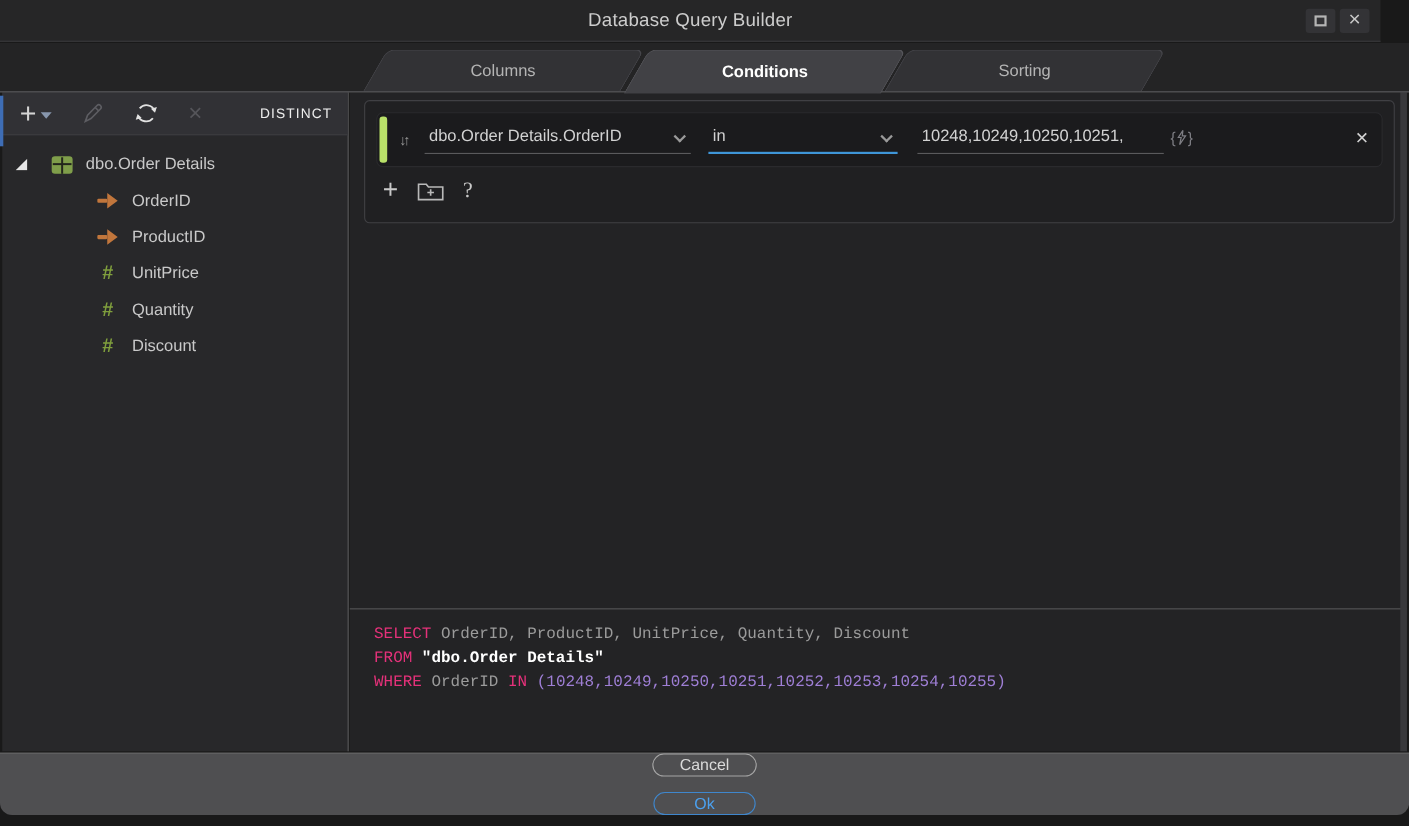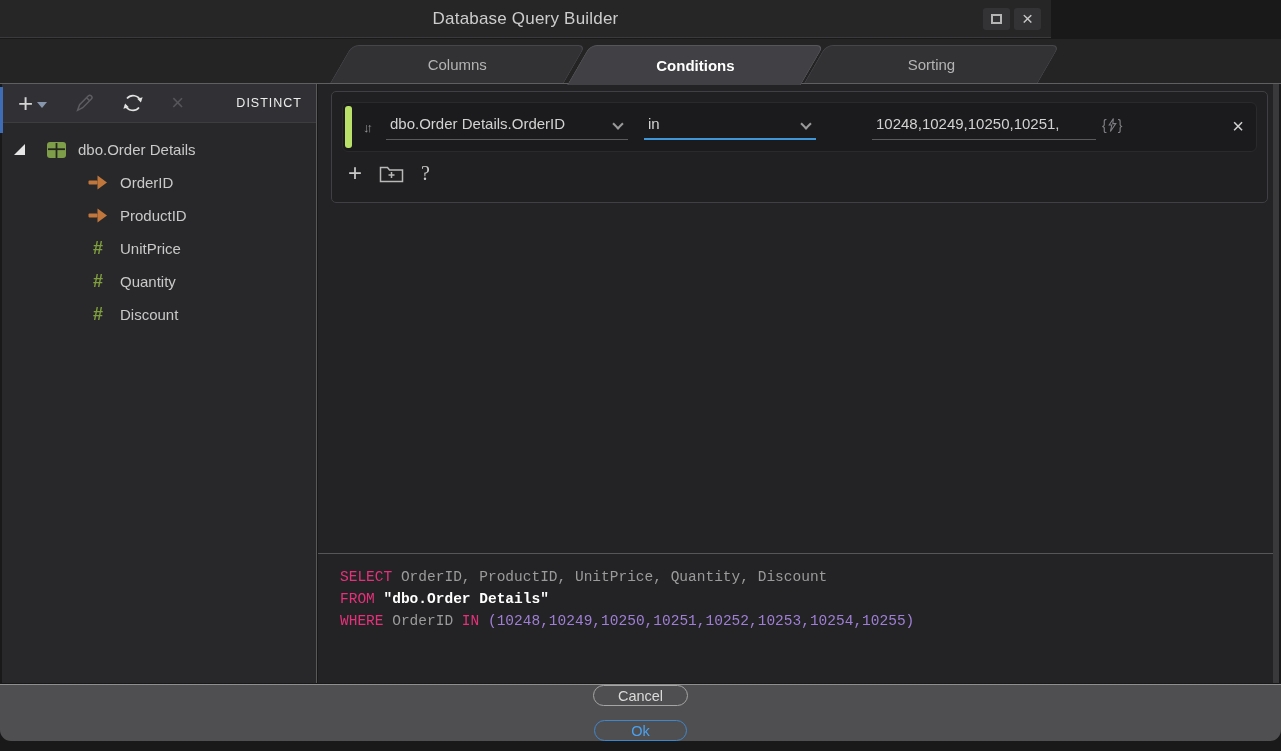--- a/index.html
+++ b/index.html
@@ -1,20 +1,20 @@
 <!DOCTYPE html>
 <html><head>
 <meta charset="utf-8">
 <style>
   * { box-sizing: border-box; margin: 0; padding: 0; }
   html,body { background:#191919; font-family:"Liberation Sans", sans-serif; }
   .window { position:relative; width:1281px; height:751px; background:#191919; overflow:hidden; }
 
   
-  .titlebar { position:absolute; left:0; top:0; width:1051px; height:38px;
+  .titlebar { position:absolute; left:0; top:0; width:1255px; height:38px;
     background:#262627; border-bottom:1px solid #3a3a3c;
     display:flex; align-items:center; justify-content:center; }
   .title { color:#cdcdcd; font-size:17px; letter-spacing:.2px; }
   .win-controls { position:absolute; right:10px; top:8px; display:flex; gap:4px; }
   .win-btn { width:27px; height:22px; background:#333336; border-radius:3px;
     display:flex; align-items:center; justify-content:center; cursor:default; }
   .max-glyph { width:11px; height:10px; border:2px solid #b5b5b5; }
   .close-glyph { color:#c8c8c8; font-size:19px; line-height:1; margin-top:-2px; }
 
   
@@ -61,21 +61,21 @@
     display:flex; align-items:center; padding:0 12px 0 2px; }
   .green-bar { width:7px; height:42px; border-radius:3px; background:#b9e169; margin-right:11px; }
   .sort-glyph { color:#9a9a9a; font-size:13px; letter-spacing:-3px; margin-right:16px; cursor:default; }
   .field { display:flex; align-items:flex-end; justify-content:space-between;
     border-bottom:1px solid #5a5a5c; padding:0 4px 7px 4px; cursor:default; }
   .field-text { color:#d2d2d2; font-size:15px; white-space:nowrap; }
   .chev { width:8px; height:8px; border-right:2px solid #9a9a9a; border-bottom:2px solid #9a9a9a;
     transform:rotate(45deg); margin:0 2px 4px 8px; flex:none; }
   .f-column { width:242px; margin-right:16px;gap:40px; }
   .f-operator { width:172px; border-bottom:2px solid #3f96d8; padding-bottom:6px; margin-right:18px; }
-  .f-value { width:224px;margin-left:38px; }
+  .f-value { width:224px; }
   .macro-btn { display:flex; align-items:center; color:#7e7e84; font-size:14px;
     margin:0 0 4px 6px; cursor:default; }
   .macro-btn svg { margin:0 1px; }
   .row-spacer { flex:1; }
   .remove-x { color:#d2d2d2; font-size:20px; line-height:1; cursor:default; margin-bottom:2px; }
 
   .cond-toolbar { display:flex; align-items:center; gap:17px; padding:8px 0 0 16px; }
   .cond-tool { display:flex; align-items:center; justify-content:center; height:26px; cursor:default; }
   .cplus { color:#c9c9c9; font-size:24px; font-weight:300; line-height:24px; }
   .qmark { color:#c9c9c9; font-size:20px; font-weight:400; font-family:"Liberation Serif", serif; }

